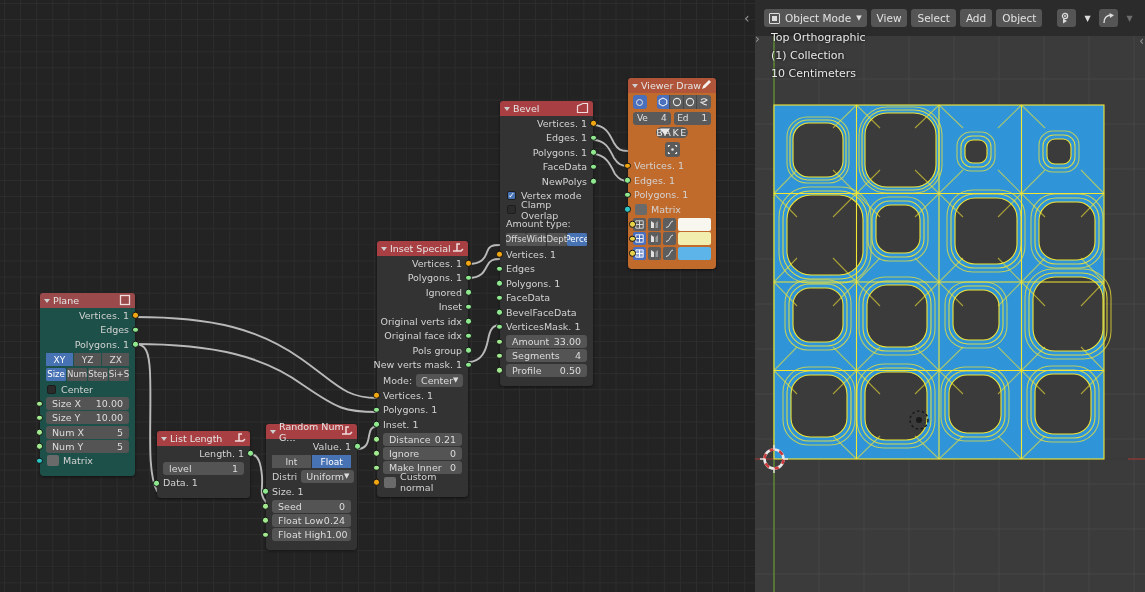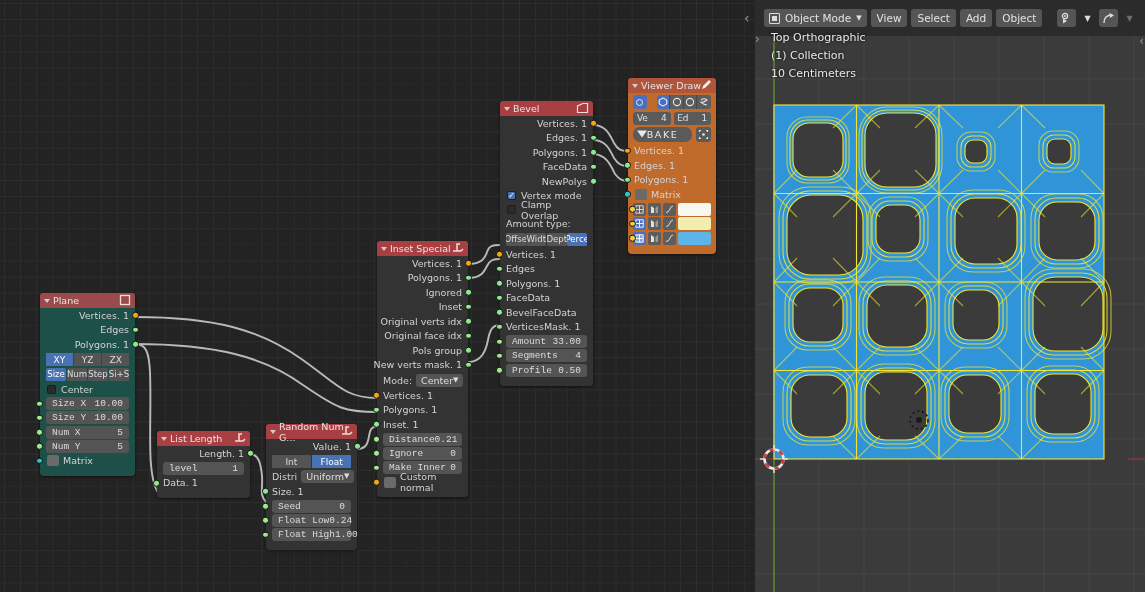--- a/index.html
+++ b/index.html
@@ -82,21 +82,21 @@
   
   .wfield {
     margin: 1.2px 6px; height: 13px; border-radius: 3px;
     background: #545454; display: flex; align-items: center;
     padding: 0 6px; font-size: 9.5px; color: #dcdcdc;
     position: relative;
   }
   .wfield .wname { flex: 0 0 auto; }
   .wfield .wval { margin-left: auto; }
 
-  .wrow-wrap { position: relative; font-family: Liberation Mono, monospace; }
+  .wrow-wrap { position: relative; }
   .wrow-wrap > .sock { left: -3.8px; top: 50%; }
 
   .segbar { margin: 1.5px 6px; display: flex; height: 13px; gap: 1.5px; }
   .segbar .seg {
     flex: 1; background: #545454; color: #dcdcdc; font-size: 9px;
     display: flex; align-items: center; justify-content: center;
     border-radius: 0; overflow: hidden; white-space: nowrap;
   }
   .segbar .seg.active { background: #4772b3; color: #fff; }
   .segbar.tight { gap: 0.8px; }
@@ -142,21 +142,21 @@
   }
   .vd-grp .gi.act { background: #4a6fbd; }
   .vd-grp .gi:last-child { border-right: none; }
 
   .vd-counts { display: flex; gap: 3px; margin: 1.5px 5px; }
   .vd-counts .c {
     flex: 1; background: #5a5a5a; border-radius: 3px; height: 13px;
     display: flex; align-items: center; justify-content: center;
     font-size: 9px; color: #e0e0e0; gap: 13px;
   }
-  .vd-bake { display: flex; gap: 4px; margin: 2px 5px; align-items: center; }
+  .vd-bake { display: flex; gap: 4px; margin: 2px 5px; align-items: center; flex-direction: column; }
   .vd-bake .bk {
     flex: 1; background: #5a5a5a; border-radius: 7px; height: 15px;
     display: flex; align-items: center; justify-content: center;
     font-size: 9.5px; color: #eaeaea; letter-spacing: 1.6px; position: relative;
   }
   .vd-bake .bk .dn {
     position: absolute; left: 4px; top: 50%; transform: translateY(-50%);
     width: 0; height: 0; border-left: 5px solid transparent;
     border-right: 5px solid transparent; border-top: 7px solid #e8e8e8;
   }

